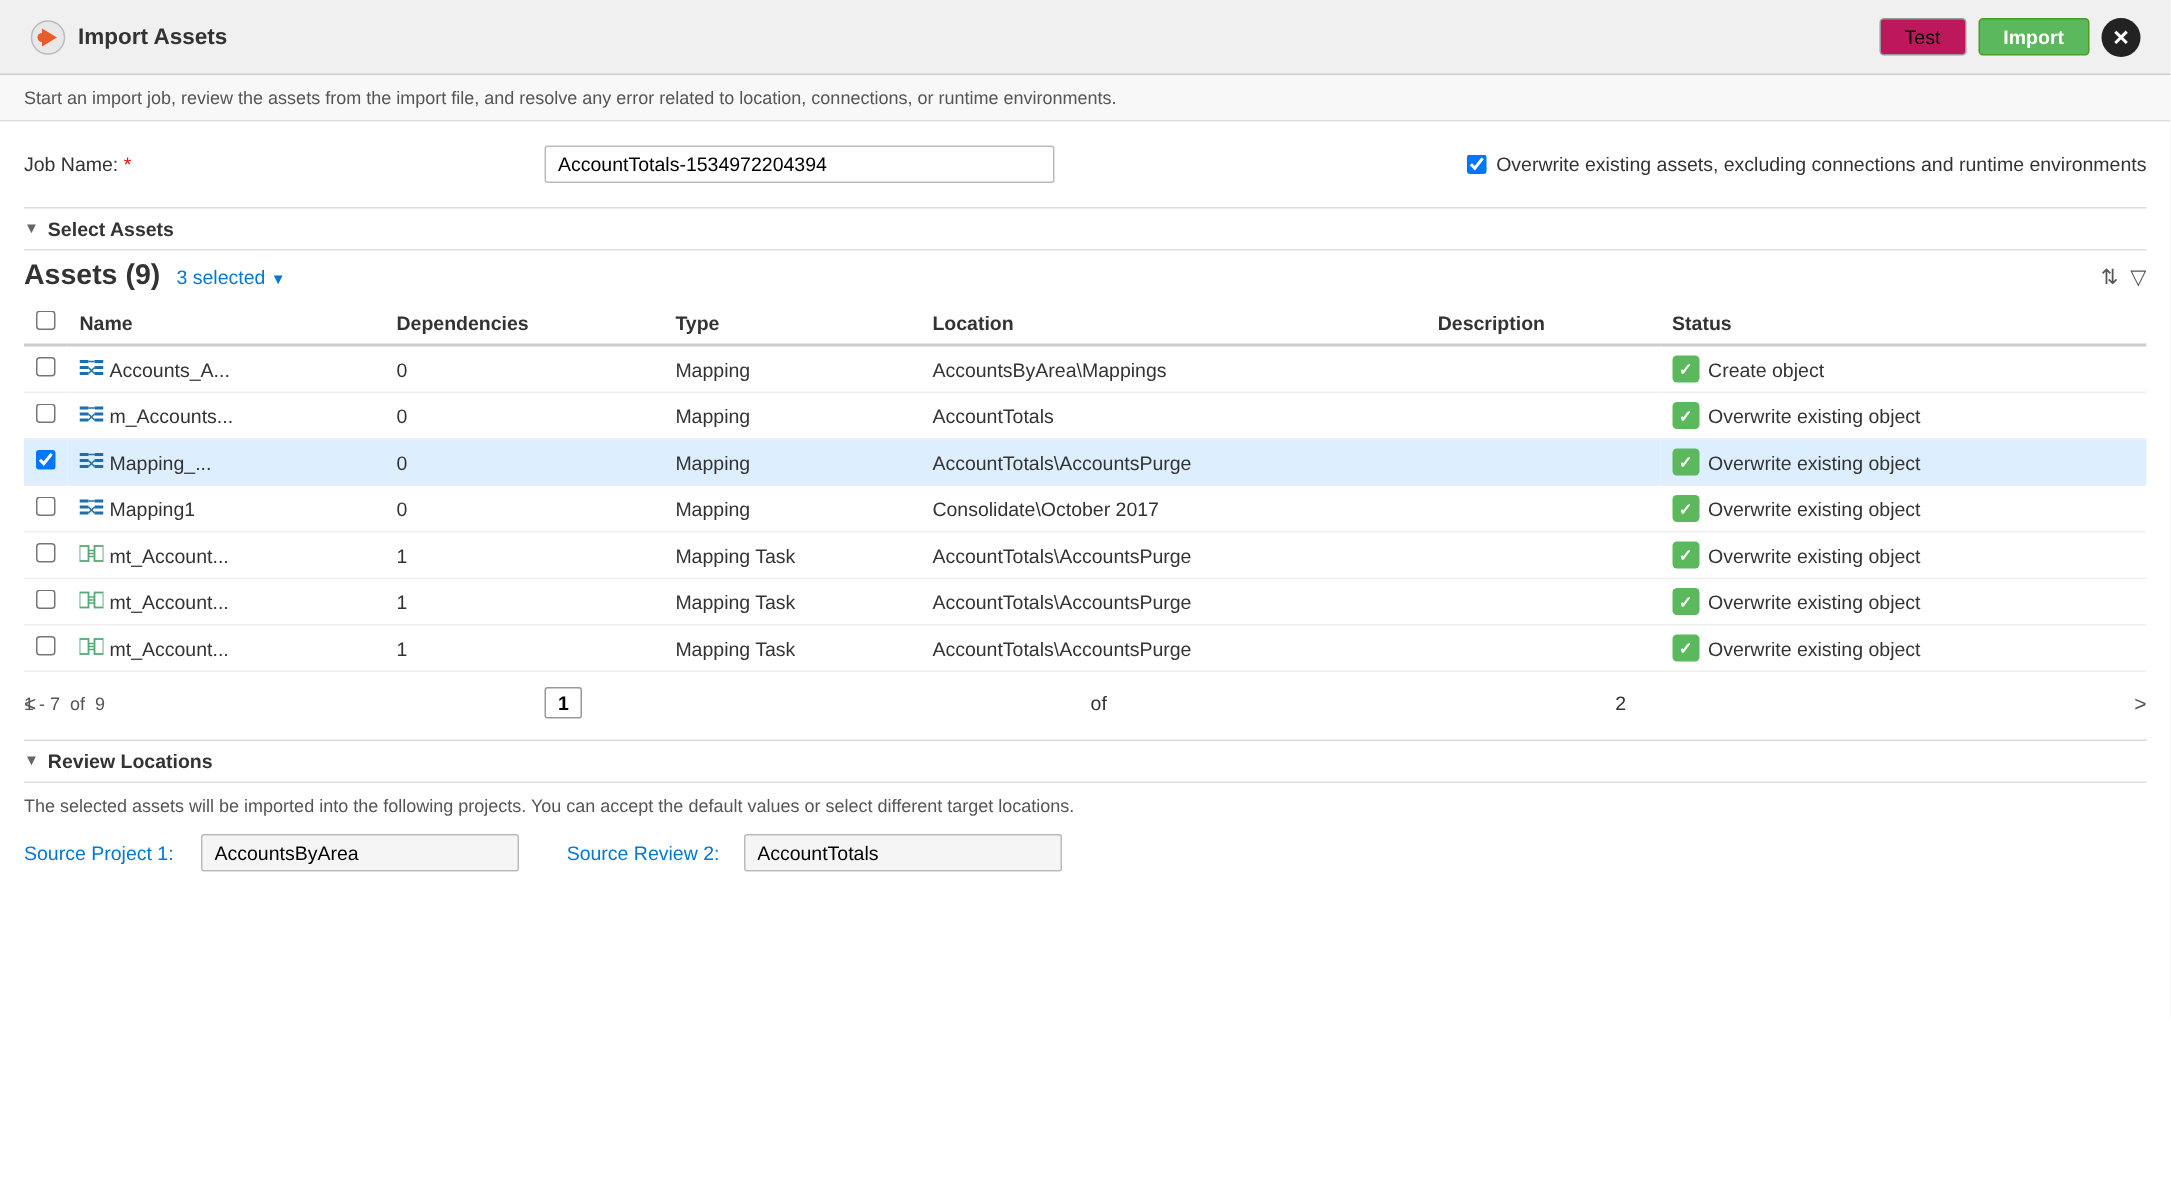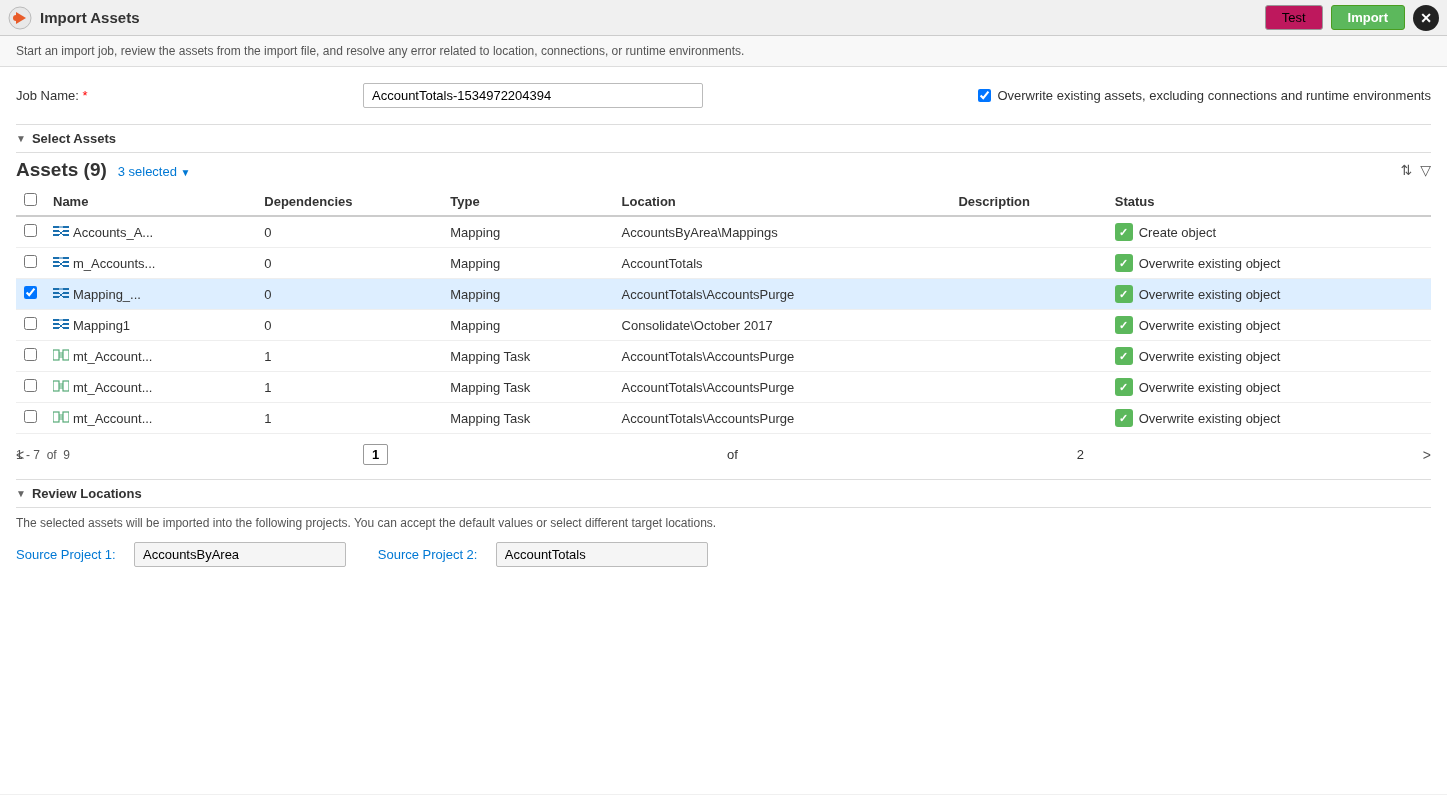--- a/index.html
+++ b/index.html
@@ -1,22 +1,22 @@
 <!DOCTYPE html>
 <html><head>
   <meta charset="utf-8">
   <style>
     * { box-sizing: border-box; margin: 0; padding: 0; }
     body { font-family: Arial, sans-serif; font-size: 13px; background: #f0f0f0; color: #333; }
 
     
     .header {
       display: flex; align-items: center; justify-content: space-between;
-      background: #f0f0f0; padding: 8px 8px; border-bottom: 1px solid #ccc;
-      height: 36px;
+      background: #f0f0f0; padding: 8px 20px; border-bottom: 1px solid #ccc;
+      height: 50px;
     }
     .header-left { display: flex; align-items: center; gap: 8px; }
     .header-title { font-size: 15px; font-weight: bold; color: #333; }
     .header-actions { display: flex; gap: 8px; align-items: center; }
     .btn-test {
       padding: 4px 16px; border: 1px solid #999; background: #be185d;
       border-radius: 3px; cursor: pointer; font-size: 13px;
     }
     .btn-import {
       padding: 4px 16px; border: 1px solid #4a9d20; background: #5cb85c;
@@ -426,19 +426,19 @@
 
   <div class="locations-grid">
 
     <div class="location-row">
       <label class="location-label">Source Project 1:</label>
       <input class="location-input" type="text" value="AccountsByArea" style="">
     </div>
 
 
     <div class="location-row">
-      <label class="location-label">Source Project 2:</label>
+      <label class="location-label">Source Review 2:</label>
       <input class="location-input" type="text" value="AccountTotals" style="">
     </div>
 
   </div>
 
 </div>
 
 </body></html>

